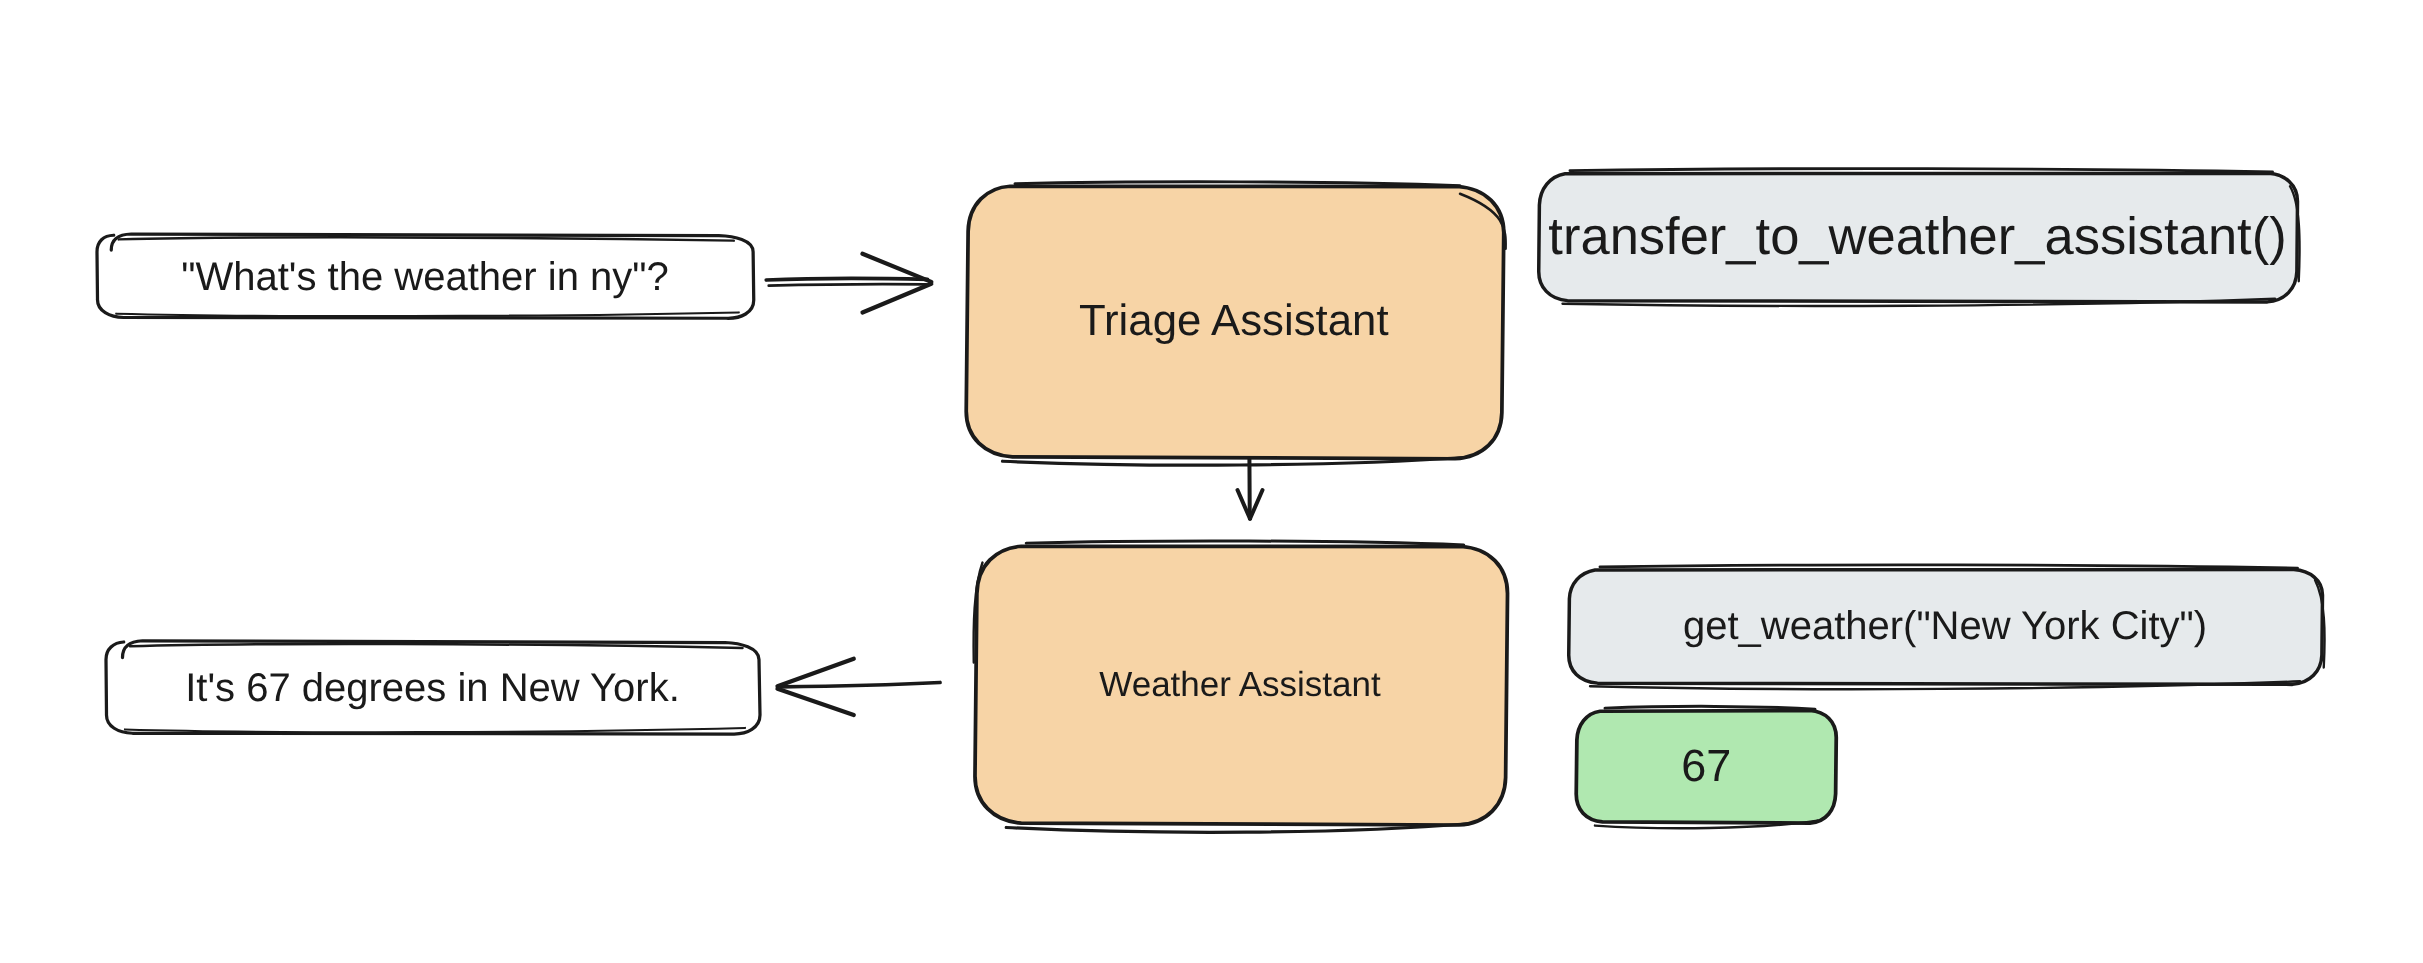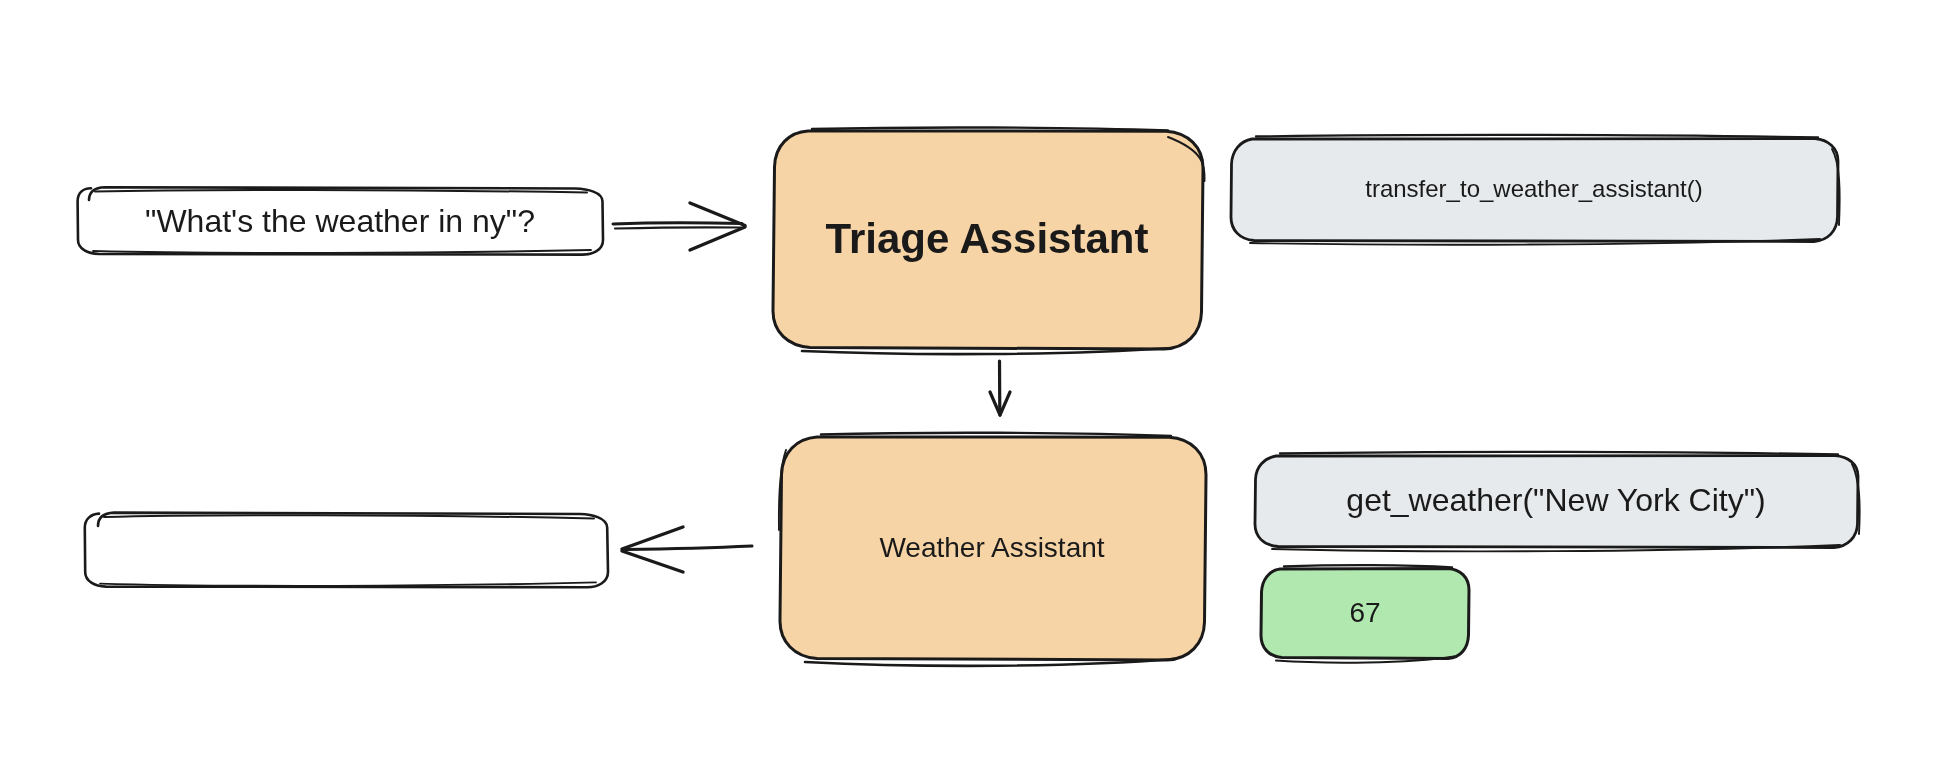--- a/index.html
+++ b/index.html
@@ -52,26 +52,26 @@
     top: 0;
     width: 1938px;
     height: 770px;
     overflow: visible;
     z-index: 2;
     pointer-events: none;
   }
 
   
   #node-user-query      { left: 75px;   top: 185px; width: 530px; height: 72px;  font-size: 32px; }
-  #node-triage          { left: 768px;  top: 125px; width: 438px; height: 228px; font-size: 42px; font-weight: bold; }
-  #node-transfer-call   { left: 1228px; top: 133px; width: 612px; height: 112px; font-size: 24px; }
+  #node-triage          { left: 768px;  top: 143px; width: 438px; height: 228px; font-size: 35px; }
+  #node-transfer-call   { left: 1228px; top: 133px; width: 612px; height: 112px; font-size: 42px; }
   #node-weather         { left: 775px;  top: 430px; width: 434px; height: 234px; font-size: 28px; }
   #node-agent-reply     { left: 82px;   top: 510px; width: 528px; height: 80px;  font-size: 32px; }
   #node-getweather-call { left: 1252px; top: 450px; width: 608px; height: 100px; font-size: 32px; }
-  #node-weather-result  { left: 1258px; top: 563px; width: 214px; height: 98px;  font-size: 28px; }
+  #node-weather-result  { left: 1258px; top: 563px; width: 214px; height: 98px;  font-size: 36px; }
 </style>
 </head>
 <body>
 
 <div id="canvas">
 
   <svg class="edge-layer" viewBox="0 0 1938 770">
      triage : doubled sketchy line with open arrowhead --&gt;
     <g fill="none" stroke="#1a1a1a" stroke-linecap="round" stroke-linejoin="round">
       <path d="M613 224 C 650 222.5, 700 222.5, 742 223.5" stroke-width="3"></path>
@@ -166,15 +166,16 @@
   </div>
 
   <div class="node" id="node-agent-reply">
     <svg class="sketch-svg" viewBox="0 0 528 80" preserveAspectRatio="none">
       <path d="M16 16 C16 7, 22 3, 32 2.6 L498 4 C510 4.4, 525.5 8, 525.2 18
                L526 62 C526 72, 516 77.6, 504 77.2 L24 76.6 C13 76.2, 2.8 71.4, 3.2 61.4
                L2.8 18 C2.6 9, 9 4, 17 3.6" fill="#ffffff" stroke="#1a1a1a" stroke-width="2.6" stroke-linecap="round" stroke-linejoin="round"></path>
       <path d="M22 7 C120 4.2, 330 4.6, 512 8.4" fill="none" stroke="#1a1a1a" stroke-width="2" stroke-linecap="round"></path>
       <path d="M18 73.6 C140 77, 360 76.4, 514 72.4" fill="none" stroke="#1a1a1a" stroke-width="1.8" stroke-linecap="round"></path>
     </svg>
+    <span class="label">It's 67 degrees in New York.</span>
   </div>
 
 </div>
 
 </body></html>

